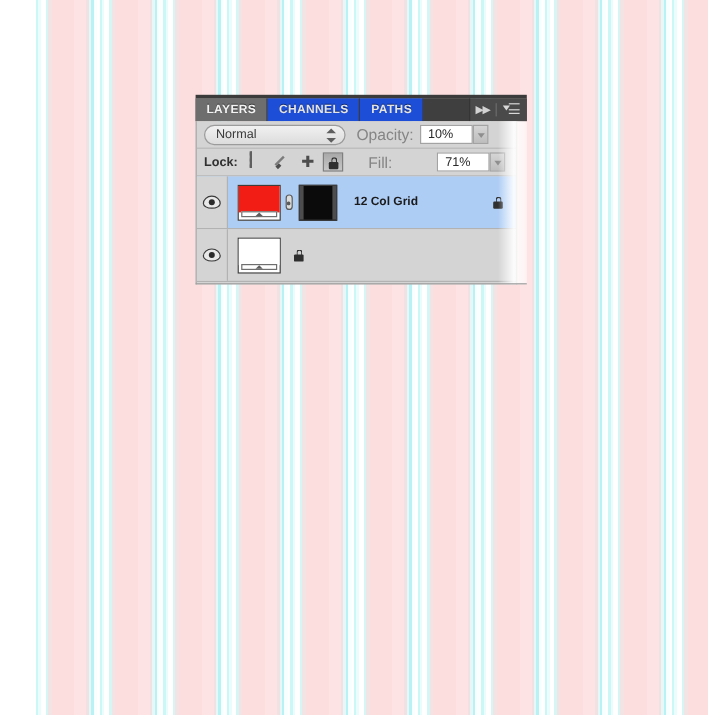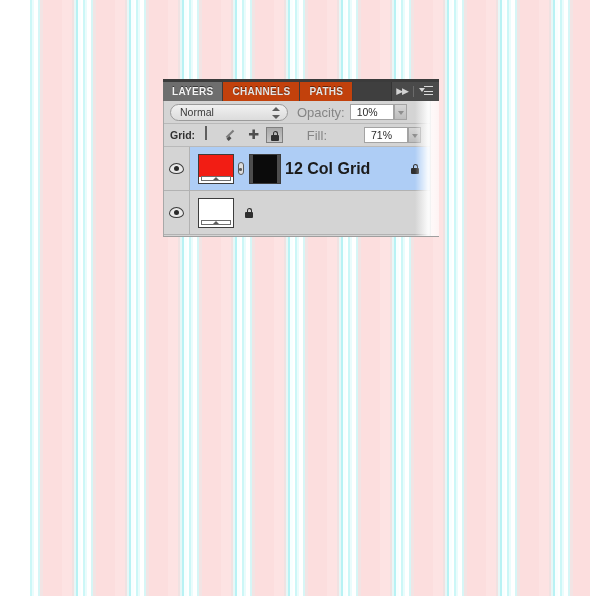--- a/index.html
+++ b/index.html
@@ -77,21 +77,21 @@
     justify-content: center;
   }
   .tab {
     display: flex;
     align-items: center;
     padding: 0 9px;
     font-size: 10px;
     font-weight: bold;
     letter-spacing: 0.3px;
     color: #e4e4e4;
-    background: #c2410c;
+    background: #1d4ed8;
     border-right: 1px solid #3b3b3b;
     text-shadow: 0 -1px 0 rgba(0,0,0,.5);
   }
   .tab.active {
     background: #6e6e6e;
     color: #f3f3f3;
   }
   .tab-filler {
     flex: 1;
     background: #3f3f3f;
@@ -451,22 +451,22 @@
     position: absolute;
     top: 0; bottom: 0;
     width: 3px;
     background: #4d4d4d;
   }
   .mask-thumb::before { left: 0; }
   .mask-thumb::after { right: 0; }
 
   .layer-name {
     flex: 1;
-    padding-left: 4px;
-    font-size: 16px;
+    padding-left: 14px;
+    font-size: 10px;
     color: #1b1b1b;
   }
   .layer-name.bold { font-weight: bold; }
 
   .row-lock {
     width: 30px;
     display: flex;
     align-items: center;
     justify-content: center;
   }
@@ -532,21 +532,21 @@
         </span>
       </div>
       <span class="opacity-label">Opacity:</span>
       <div class="num-field">
         <span class="val">10%</span>
         <span class="drop"></span>
       </div>
     </div>
 
     <div class="lock-row">
-      <span class="lock-text">Grid:</span>
+      <span class="lock-text">Lock:</span>
       <span class="lock-ico">
         <span class="ico-checker"></span>
       </span>
       <span class="lock-ico">
         <span class="ico-brush"></span>
       </span>
       <span class="lock-ico">
         <span class="ico-move">✚</span>
       </span>
       <span class="ico-lockbtn">

